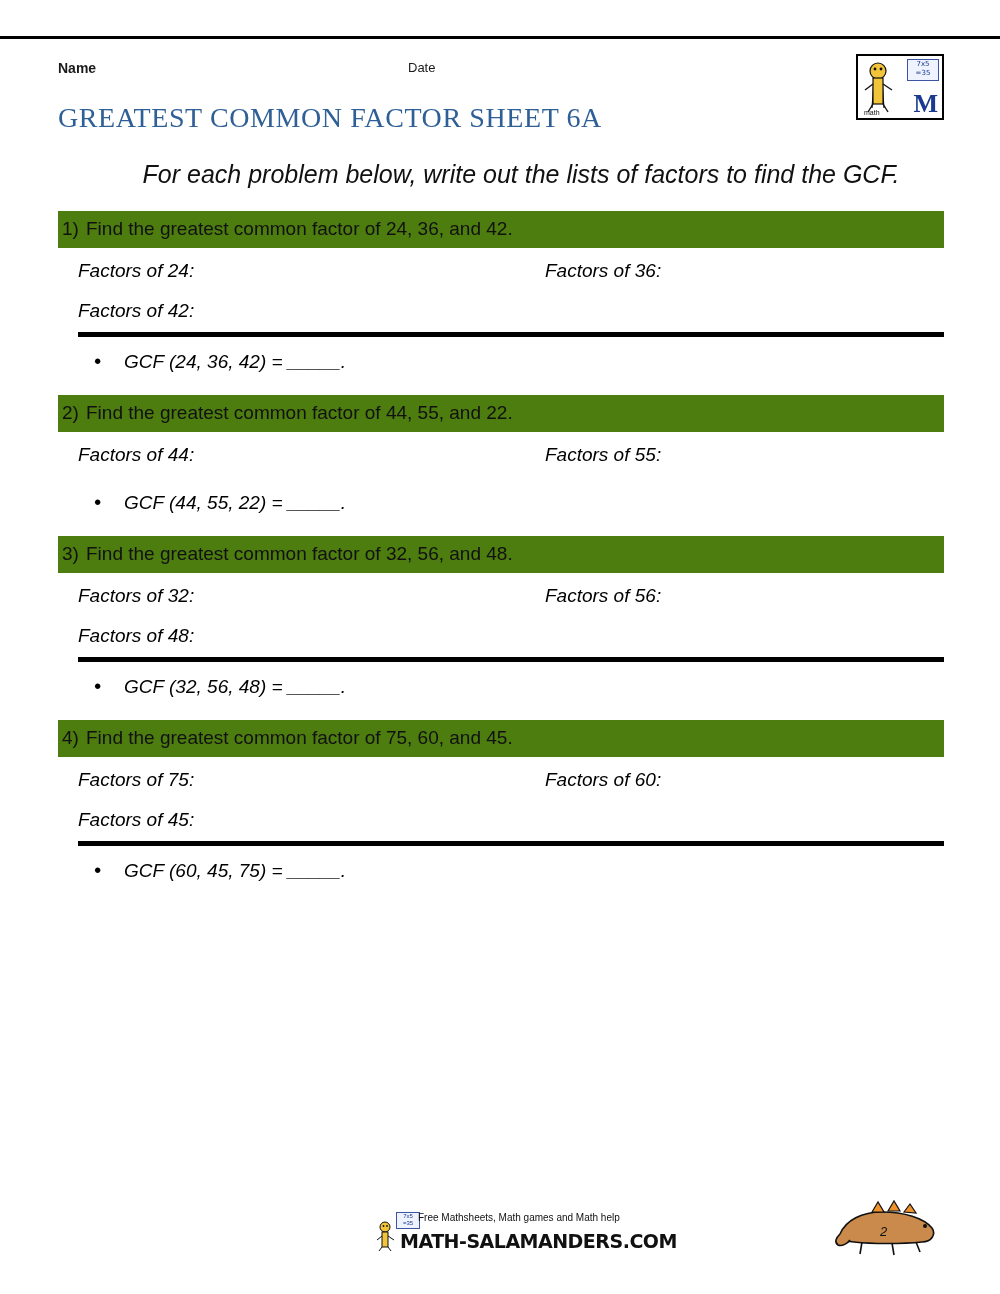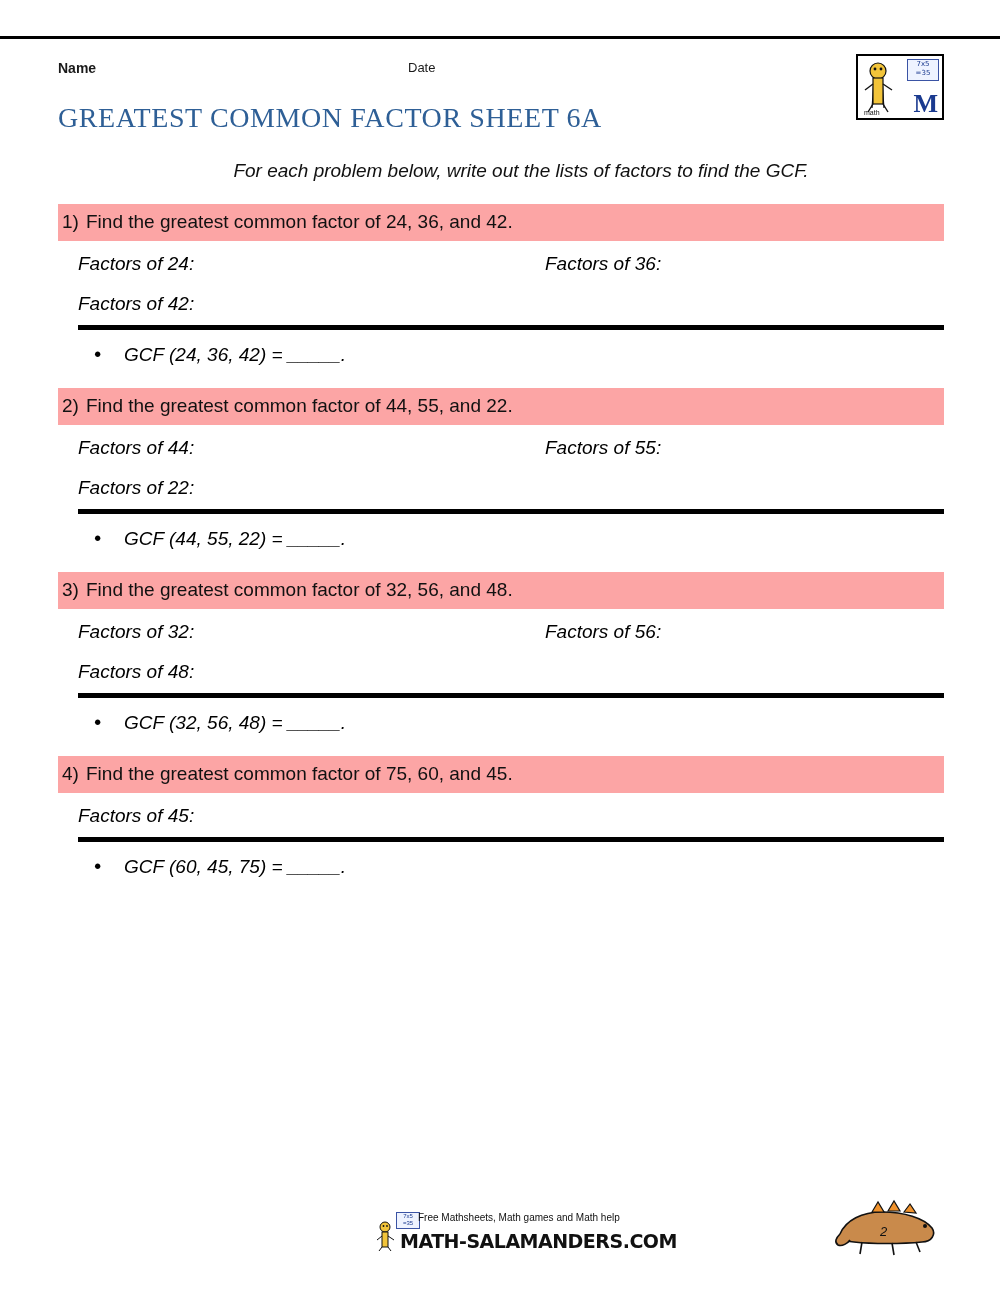--- a/index.html
+++ b/index.html
@@ -107,32 +107,32 @@
     font-family: "Liberation Serif", serif;
     font-size: 28px;
     font-weight: normal;
     letter-spacing: 0.6px;
     color: #2e5f96;
     margin: 22px 0 16px 0;
   }
 
   .instructions {
     margin: 26px 0 0 0;
-    font-size: 19px;
+    font-size: 25px;
     font-style: italic;
     text-align: center;
     padding-left: 40px;
     color: #111;
   }
 
   .problem {
     margin-top: 22px;
   }
   .problem-header {
-    background: #fca5a5;
+    background: #4d7c0f;
     padding: 7px 4px 8px 4px;
     font-size: 19px;
     color: #111;
     margin-left: 0px;
     margin-right: 0px;
   }
   .problem-header .num {
     display: inline-block;
     min-width: 24px;
   }
@@ -301,23 +301,20 @@
 
     <div class="problem">
       <div class="problem-header">
         <span class="num">2)</span><span>Find the greatest common factor of 44, 55, and 22.</span>
       </div>
       <div class="factor-rows">
         <div class="factor-line">
           <span class="col1">Factors of 44:</span>
           <span class="col2">Factors of 55:</span>
         </div>
-        <div class="factor-line underlined">
-          <span class="col1">Factors of 22:</span>
-        </div>
       </div>
       <div class="gcf-line">
         <span class="bullet">•</span>
         <span>GCF (44, 55, 22) = _____.</span>
       </div>
     </div>
 
     <div class="problem">
       <div class="problem-header">
         <span class="num">3)</span><span>Find the greatest common factor of 32, 56, and 48.</span>
@@ -335,20 +332,24 @@
         <span class="bullet">•</span>
         <span>GCF (32, 56, 48) = _____.</span>
       </div>
     </div>
 
     <div class="problem">
       <div class="problem-header">
         <span class="num">4)</span><span>Find the greatest common factor of 75, 60, and 45.</span>
       </div>
       <div class="factor-rows">
+        <div class="factor-line">
+          <span class="col1">Factors of 75:</span>
+          <span class="col2">Factors of 60:</span>
+        </div>
         <div class="factor-line underlined">
           <span class="col1">Factors of 45:</span>
         </div>
       </div>
       <div class="gcf-line">
         <span class="bullet">•</span>
         <span>GCF (60, 45, 75) = _____.</span>
       </div>
     </div>
 

